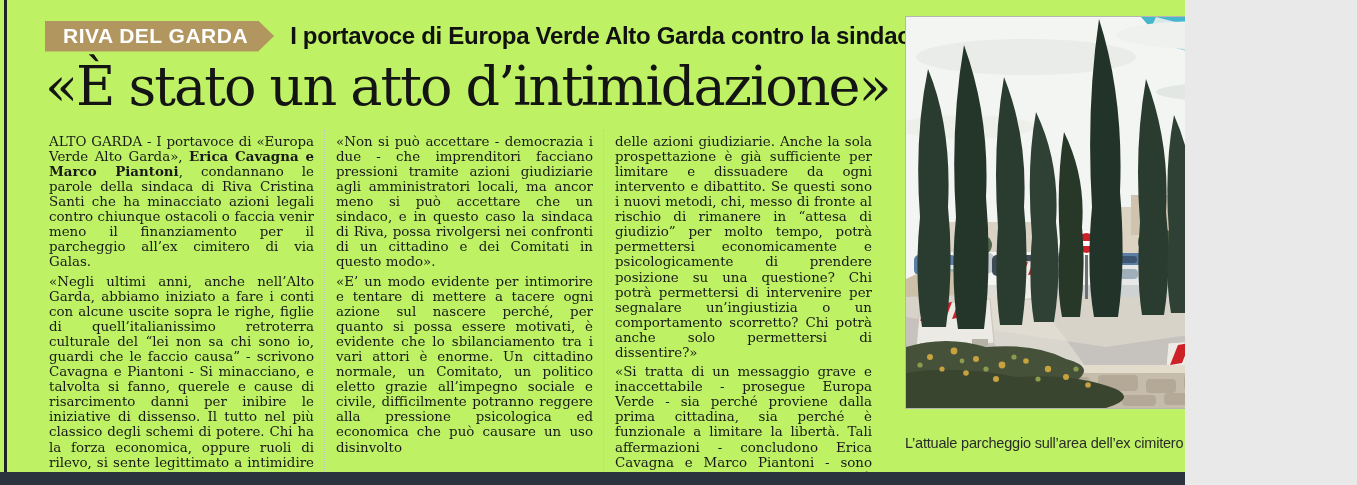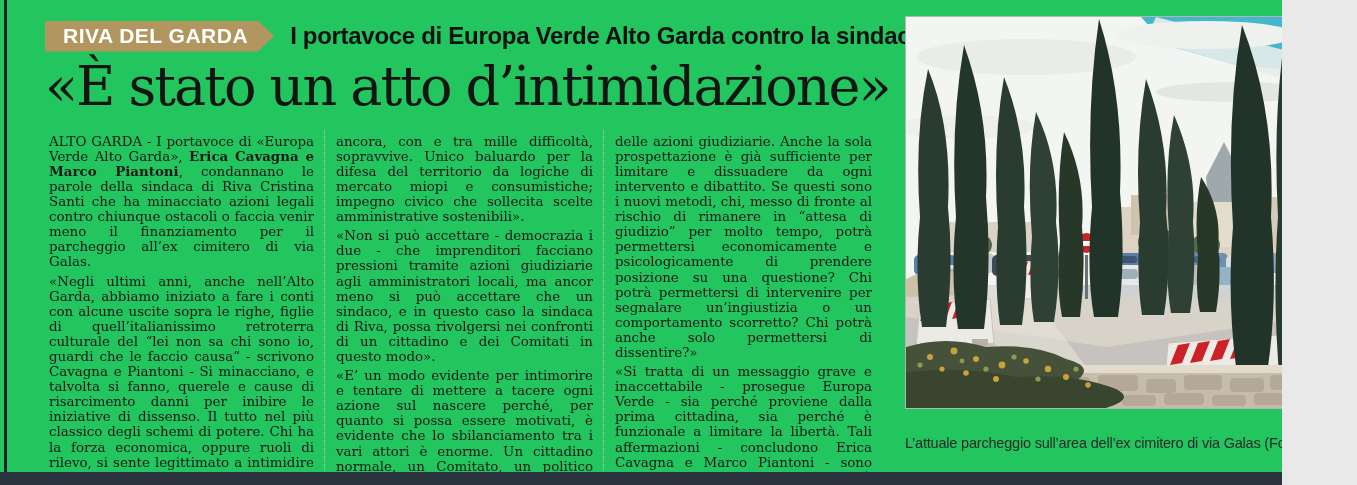--- a/index.html
+++ b/index.html
@@ -1,19 +1,19 @@
 <!DOCTYPE html>
 <html><head>
 <meta charset="utf-8">
 <style>
   html,body{margin:0;padding:0;background:#e9e9e9;}
   .page{
     position:relative;
-    width:1282px;height:485px;
-    background:#22c55e;
+    width:1185px;height:485px;
+    background:#bef264;
     overflow:hidden;
     font-family:"DejaVu Serif",serif;
   }
   .left-rule{
     position:absolute;left:4px;top:0;width:3px;height:485px;
     background:#1c2228;
   }
   .bottom-bar{
     position:absolute;left:0;bottom:0;width:1357px;height:13px;
     background:#2b343e;
@@ -85,21 +85,20 @@
       </div>
 
       <h1 class="headline">«È stato un atto d’intimidazione»</h1>
 
       <div class="columns">
         <div class="col">
           <p><span>ALTO GARDA - </span><span>I portavoce di «Europa Verde Alto Garda», </span><b>Erica Cavagna e Marco Piantoni</b><span>, condannano le parole della sindaca di Riva Cristina Santi che ha minacciato azioni legali contro chiunque ostacoli o faccia venir meno il finanziamento per il parcheggio all’ex cimitero di via Galas.</span></p>
           <p>«Negli ultimi anni, anche nell’Alto Garda, abbiamo iniziato a fare i conti con alcune uscite sopra le righe, figlie di quell’italianissimo retroterra culturale del “lei non sa chi sono io, guardi che le faccio causa” - scrivono Cavagna e Piantoni - Si minacciano, e talvolta si fanno, querele e cause di risarcimento danni per inibire le iniziative di dissenso. Il tutto nel più classico degli schemi di potere. Chi ha la forza economica, oppure ruoli di rilevo, si sente legittimato a intimidire Comitati, Associazioni, singoli cittadini e anche consiglieri comunali, cercando così di mettere a tacere quel po’ di impegno civico che</p>
         </div>
         <div class="col">
-          <p>ancora, con e tra mille difficoltà, sopravvive. Unico baluardo per la difesa del territorio da logiche di mercato miopi e consumistiche; impegno civico che sollecita scelte amministrative sostenibili».</p>
           <p>«Non si può accettare - democrazia i due - che imprenditori facciano pressioni tramite azioni giudiziarie agli amministratori locali, ma ancor meno si può accettare che un sindaco, e in questo caso la sindaca di Riva, possa rivolgersi nei confronti di un cittadino e dei Comitati in questo modo».</p>
           <p>«E’ un modo evidente per intimorire e tentare di mettere a tacere ogni azione sul nascere perché, per quanto si possa essere motivati, è evidente che lo sbilanciamento tra i vari attori è enorme. Un cittadino normale, un Comitato, un politico eletto grazie all’impegno sociale e civile, difficilmente potranno reggere alla pressione psicologica ed economica che può causare un uso disinvolto</p>
         </div>
         <div class="col">
           <p>delle azioni giudiziarie. Anche la sola prospettazione è già sufficiente per limitare e dissuadere da ogni intervento e dibattito. Se questi sono i nuovi metodi, chi, messo di fronte al rischio di rimanere in “attesa di giudizio” per molto tempo, potrà permettersi economicamente e psicologicamente di prendere posizione su una questione? Chi potrà permettersi di intervenire per segnalare un’ingiustizia o un comportamento scorretto? Chi potrà anche solo permettersi di dissentire?»</p>
           <p>«Si tratta di un messaggio grave e inaccettabile - prosegue Europa Verde - sia perché proviene dalla prima cittadina, sia perché è funzionale a limitare la libertà. Tali affermazioni - concludono Erica Cavagna e Marco Piantoni - sono tipicamente riconducibili a chi è intollerante verso il dibattito, il confronto e il dissenso e che per ora siamo sempre in una democrazia».</p>
         </div>
       </div>
     </div>
 

